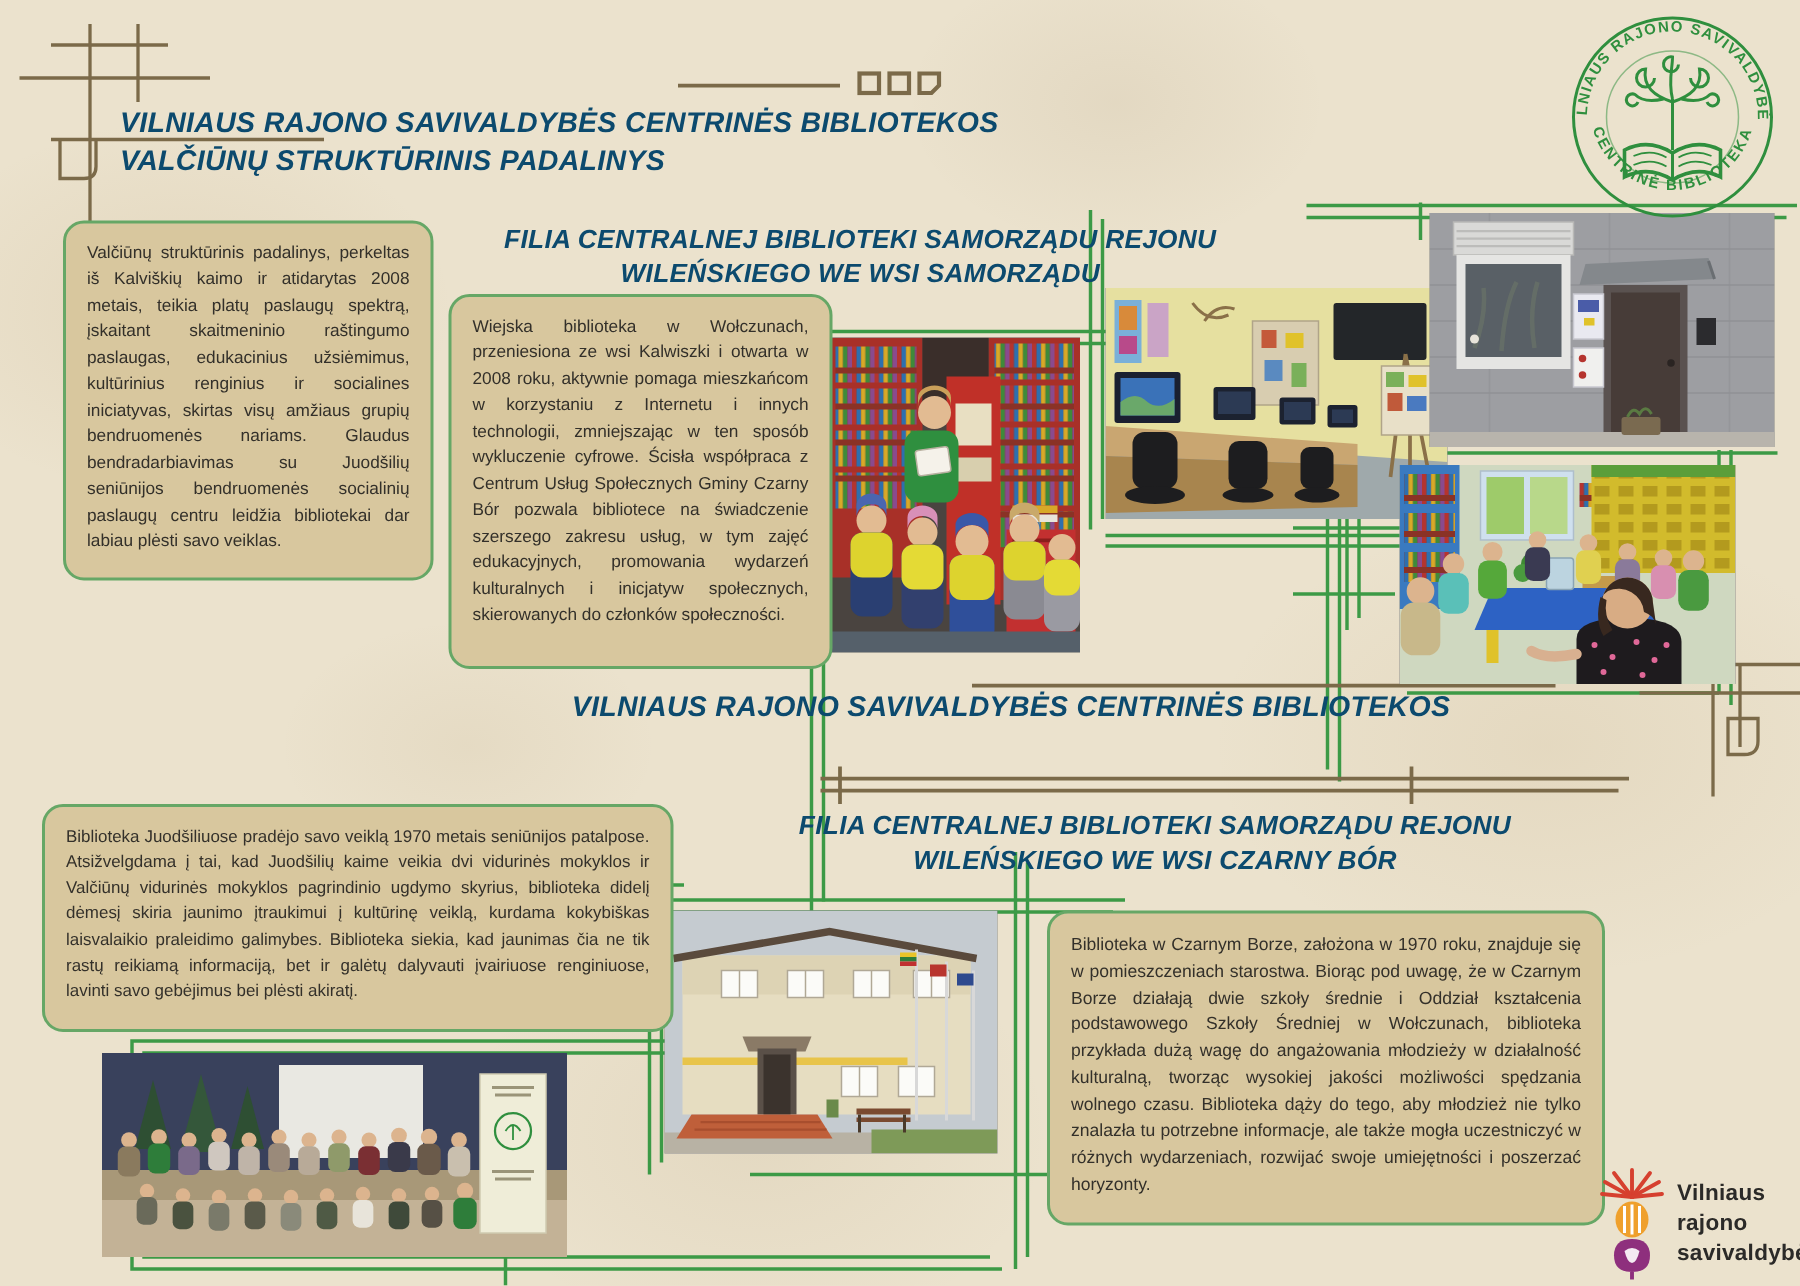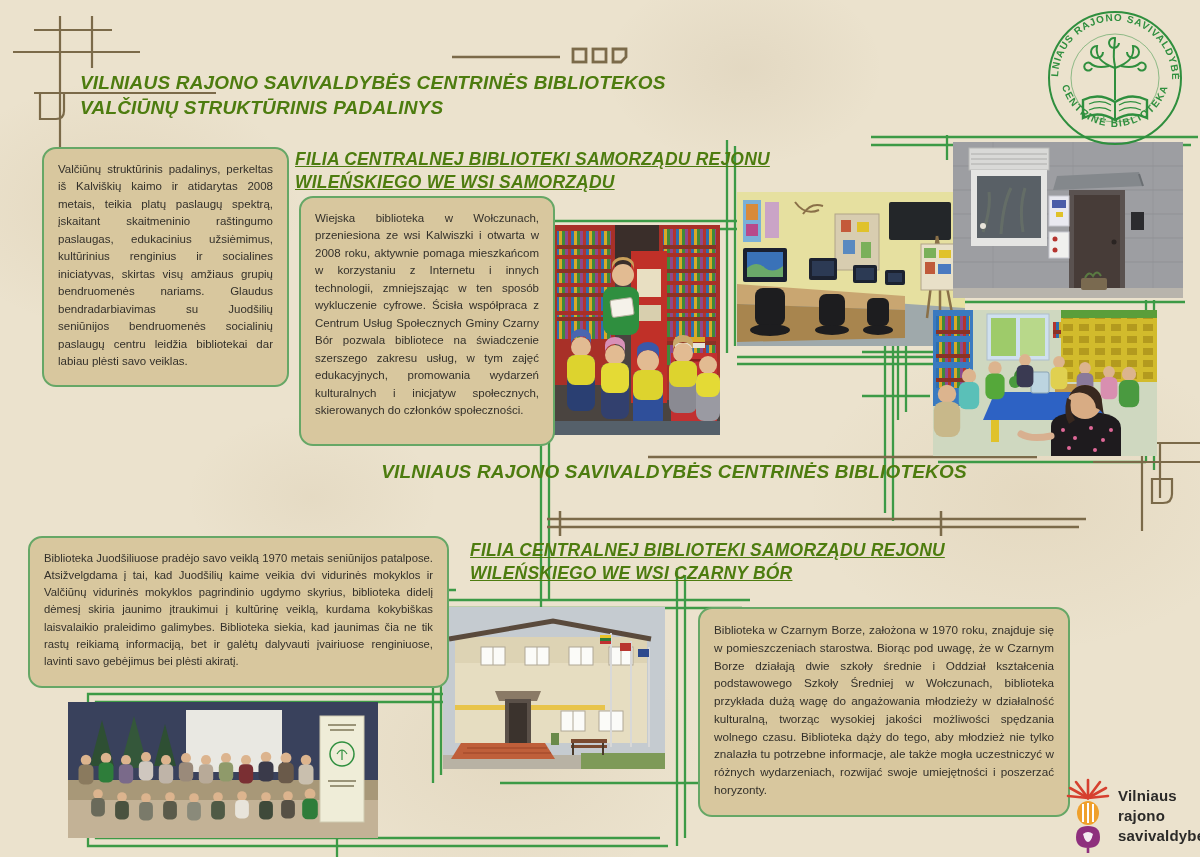--- a/index.html
+++ b/index.html
@@ -20,26 +20,26 @@
   #lines{position:absolute;left:0;top:0;z-index:1;pointer-events:none;}
   
   .tbox{
     position:absolute;z-index:3;box-sizing:border-box;
     background:#d8c79e;border:2px solid #66a766;border-radius:14px;
     padding:12px 14px;color:#33302a;text-align:justify;
     font-size:11.5px;line-height:1.52;overflow:hidden;margin-left:10px;
   }
   
   .h-lt,.h-pl{
-    position:absolute;z-index:3;color:#4d7c0f;font-weight:bold;font-style:italic;
+    position:absolute;z-index:3;color:#0c4a6e;font-weight:bold;font-style:italic;
     letter-spacing:.2px;
   }
   .h-lt{font-size:19px;line-height:25px;}
   .h-pl{font-size:17.5px;line-height:23px;}
-  .ta-r{text-align:left;text-decoration:underline;}
+  .ta-r{text-align:center;}
   .ta-c{text-align:center;}
   
   .photo{position:absolute;z-index:2;overflow:hidden;background:#888;}
   
   #muni-text{
     position:absolute;z-index:3;color:#2b2a28;font-weight:bold;
     font-size:15px;line-height:20px;letter-spacing:.2px;
   }
 </style>
 </head>

